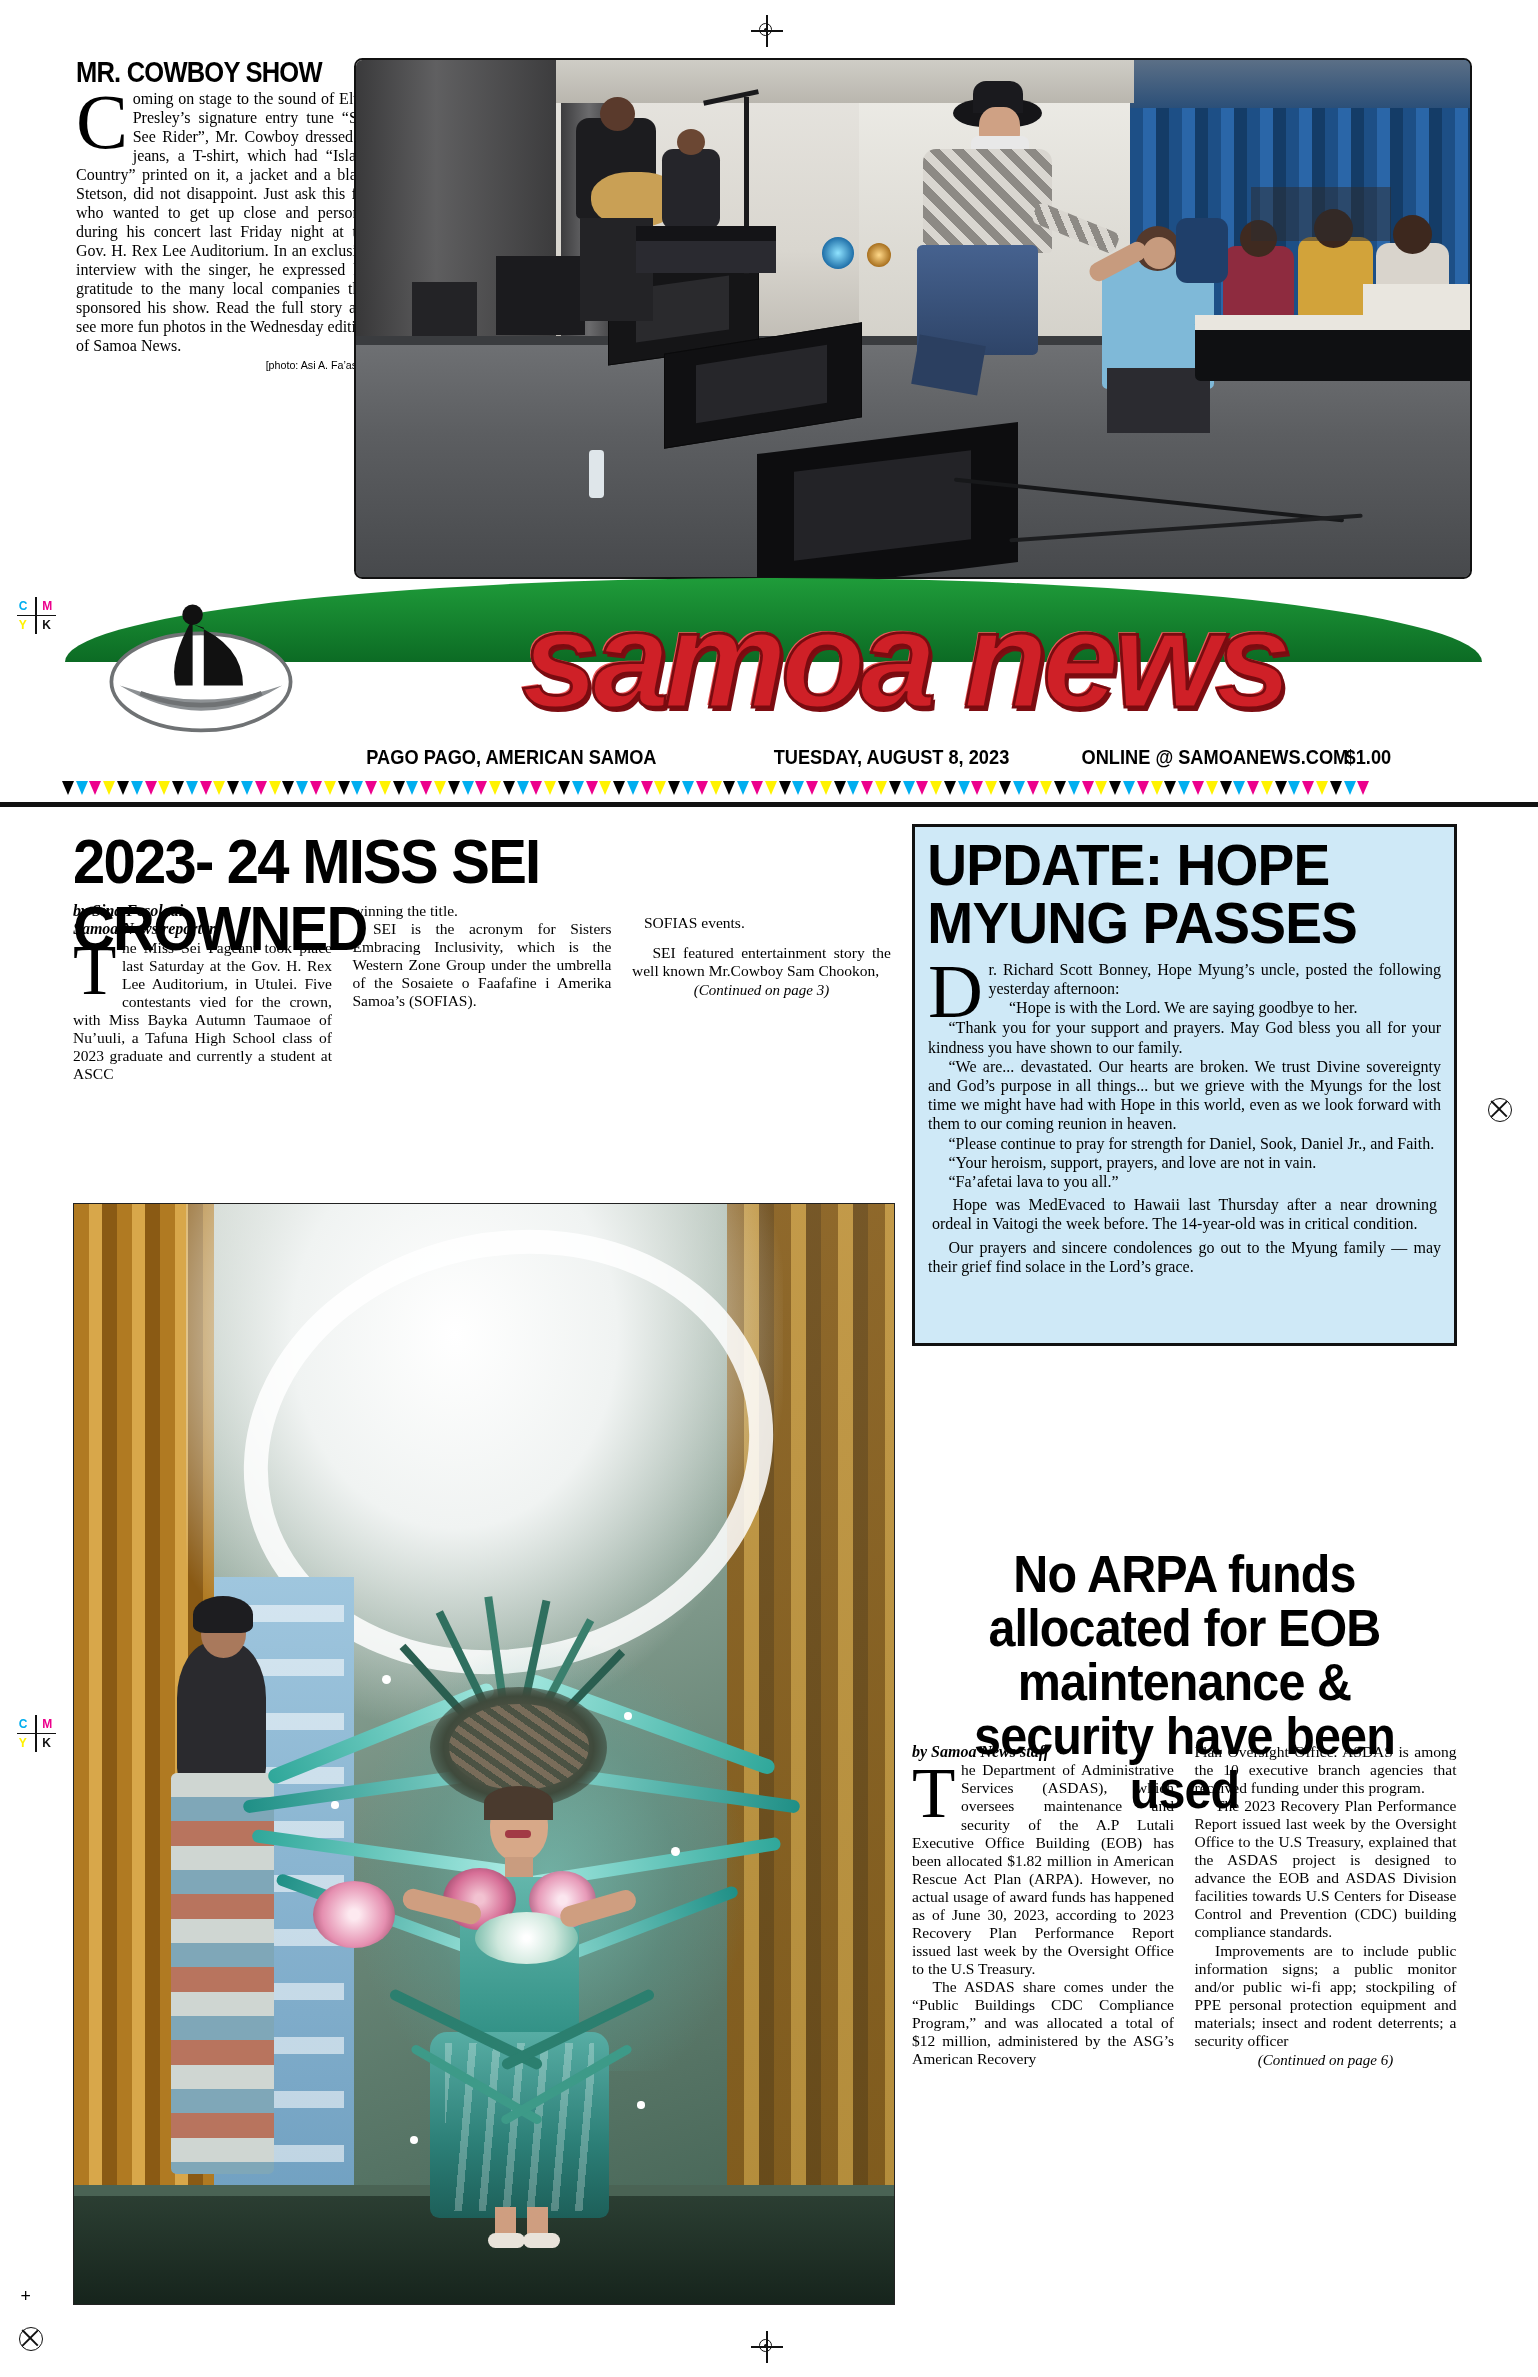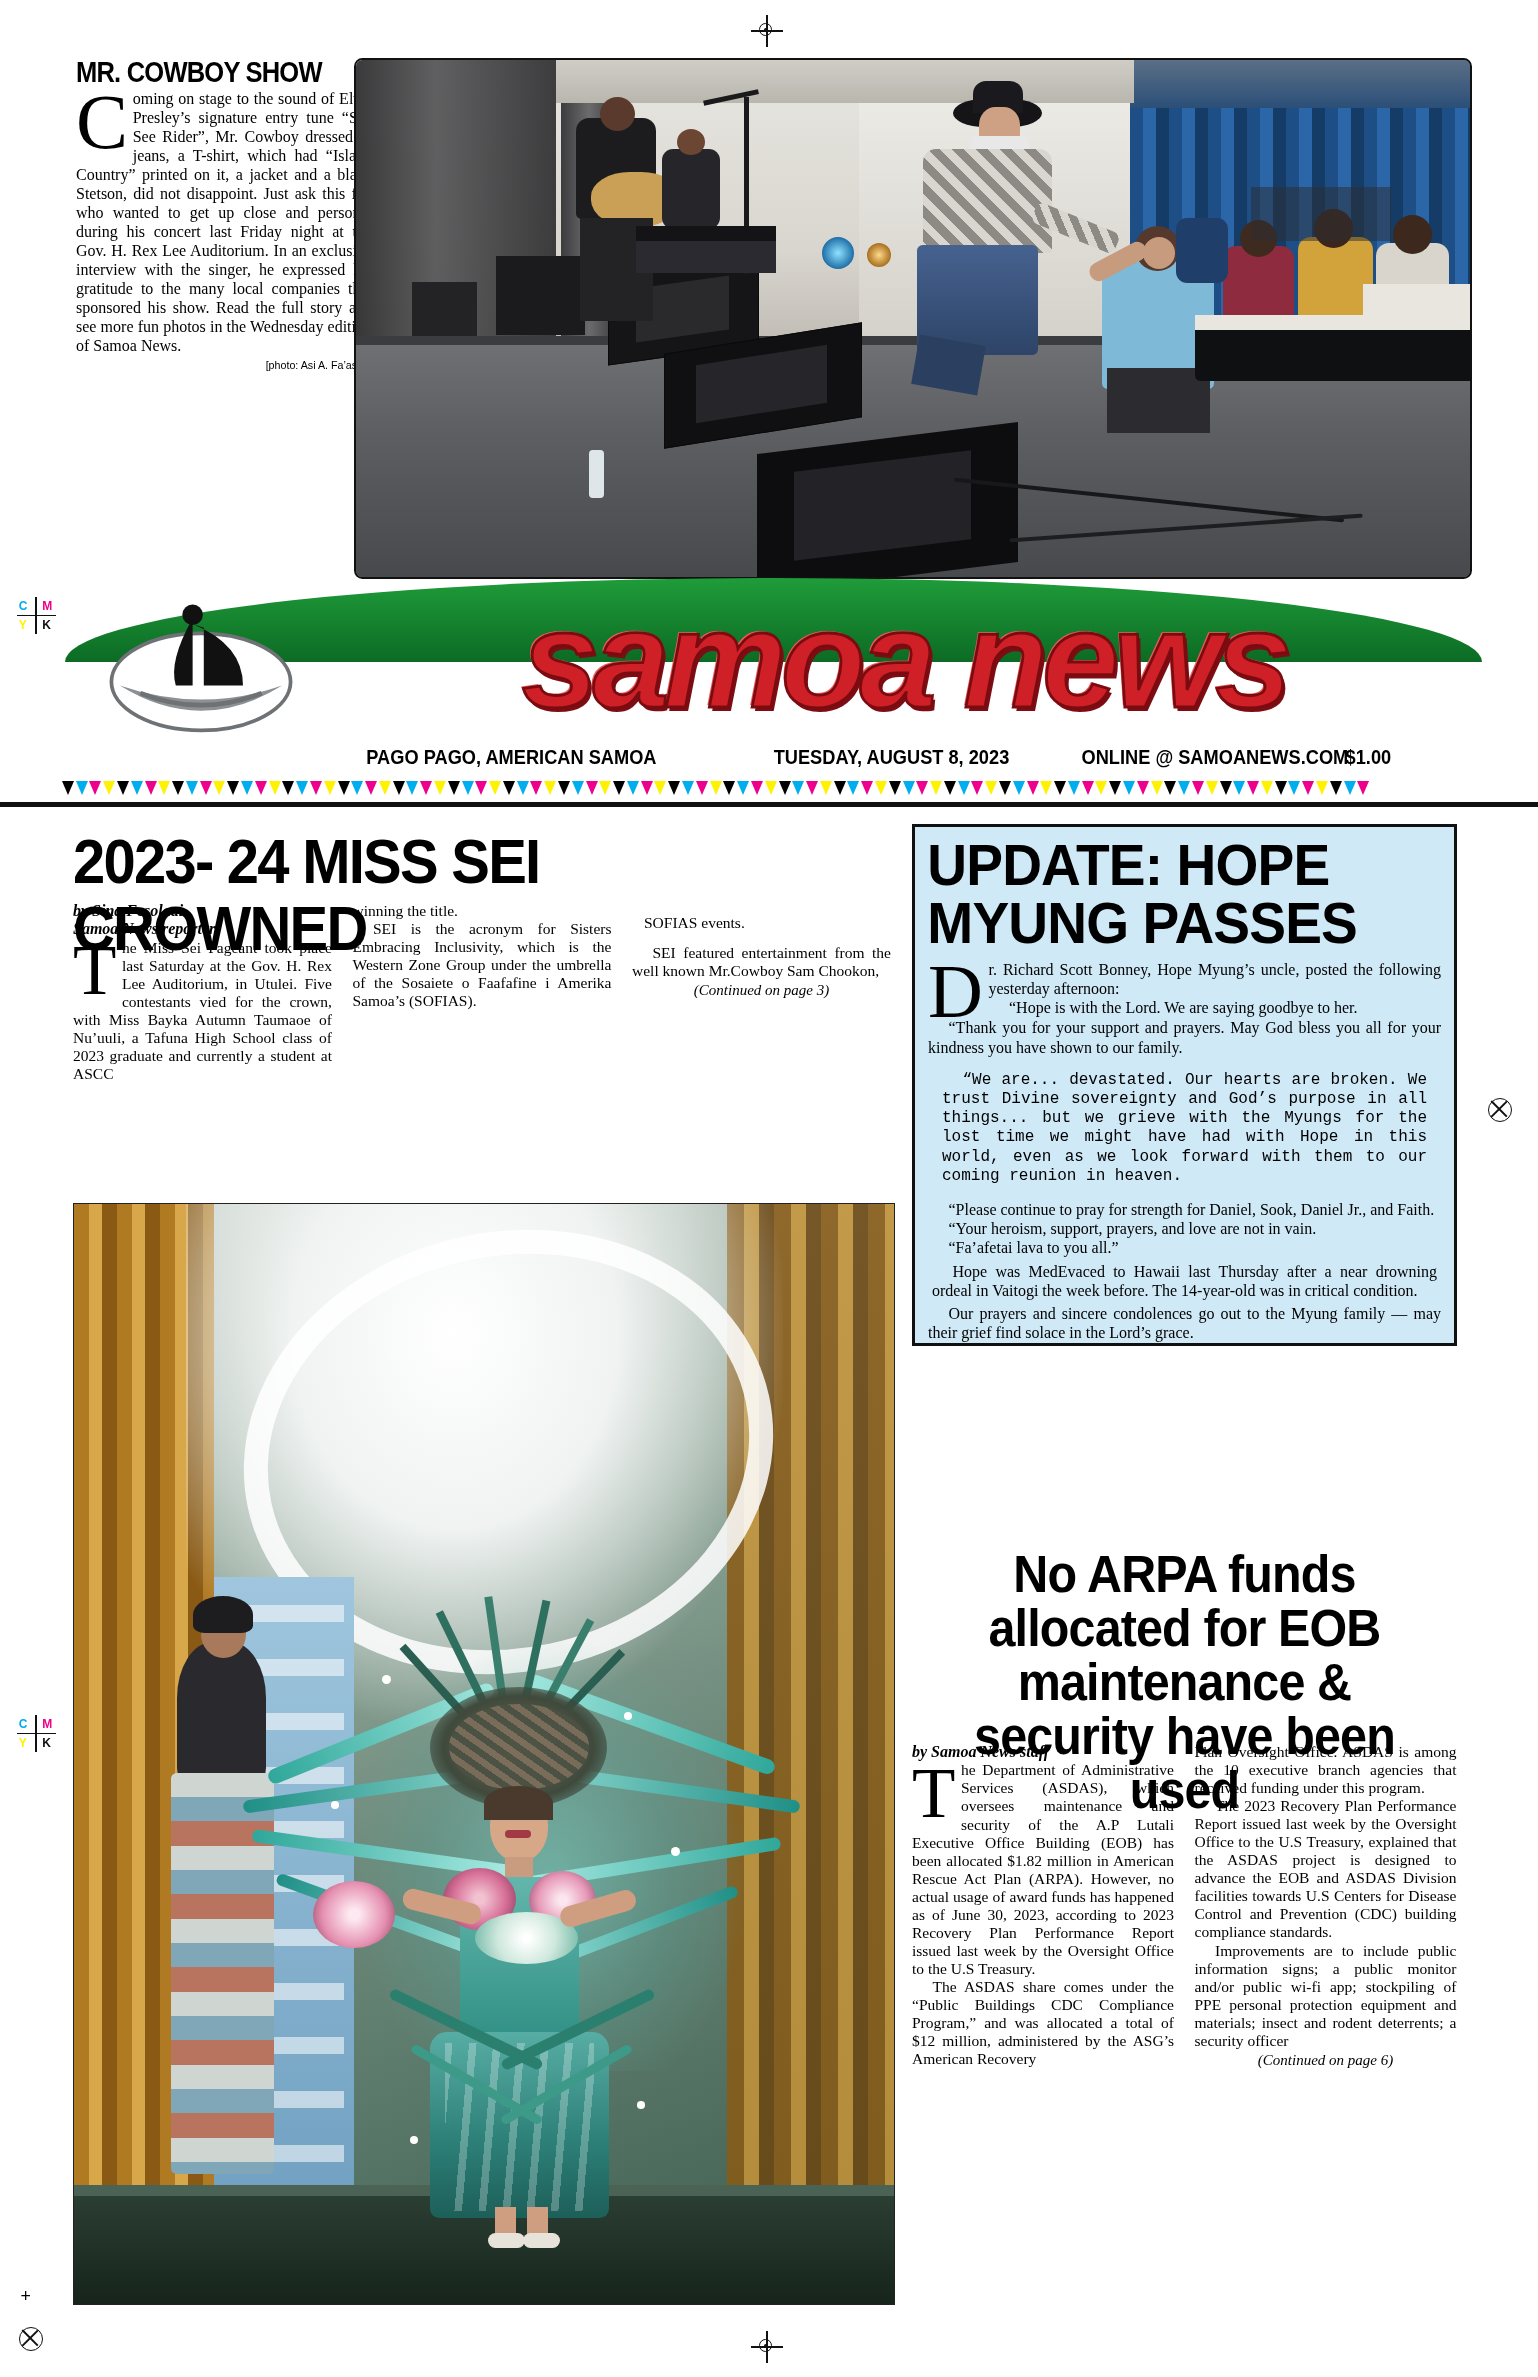--- a/index.html
+++ b/index.html
@@ -264,32 +264,32 @@
       <div>
         <span class="dropcap-t">T</span><span>he Miss Sei Pageant took place last Saturday at the Gov. H. Rex Lee Auditorium, in Utulei. Five contestants vied for the crown, with Miss Bayka Autumn Taumaoe of Nu’uuli, a Tafuna High School class of 2023 graduate and currently a student at ASCC</span>
       </div>
     </div>
     <div class="sei-col">
       <p style="margin:0;text-indent:0;">winning the title.</p>
       <p style="margin:0;text-indent:20.5px;">SEI is the acronym for Sisters Embracing Inclusivity, which is the Western Zone Group under the umbrella of the Sosaiete o Faafafine i Amerika Samoa’s (SOFIAS).</p>
     </div>
     <div class="sei-col">
       <p style="margin:12px;text-indent:0;">SOFIAS events.</p>
-      <p style="margin:0;text-indent:20.5px;">SEI featured entertainment from the well known Mr.Cowboy Sam Chookon,</p>
+      <p style="margin:0;text-indent:20.5px;">SEI featured entertainment story the well known Mr.Cowboy Sam Chookon,</p>
       <div class="contd">(Continued on page 3)</div>
     </div>
   </div>
 
   <div class="bluebox">
     <div class="bluebox-head">UPDATE: HOPE MYUNG PASSES</div>
     <div class="bluebox-body">
       <p style="margin:0;"><span class="dropcap-d">D</span><span>r. Richard Scott Bonney, Hope Myung’s uncle, posted the following yesterday afternoon:</span></p>
       <p style="margin:0;text-indent:20.5px;">“Hope is with the Lord. We are saying goodbye to her.</p>
       <p style="margin:0;text-indent:20.5px;clear:both;">“Thank you for your support and prayers. May God bless you all for your kindness you have shown to our family.</p>
-      <p style="margin:14px;text-indent:20.5px;font-family:Liberation Mono, monospace;">“We are... devastated. Our hearts are broken. We trust Divine sovereignty and God’s purpose in all things... but we grieve with the Myungs for the lost time we might have had with Hope in this world, even as we look forward with them to our coming reunion in heaven.</p>
+      <p style="margin:0;text-indent:20.5px;">“We are... devastated. Our hearts are broken. We trust Divine sovereignty and God’s purpose in all things... but we grieve with the Myungs for the lost time we might have had with Hope in this world, even as we look forward with them to our coming reunion in heaven.</p>
       <p style="margin:0;text-indent:20.5px;">“Please continue to pray for strength for Daniel, Sook, Daniel Jr., and Faith.</p>
       <p style="margin:0;text-indent:20.5px;">“Your heroism, support, prayers, and love are not in vain.</p>
       <p style="margin:0;text-indent:20.5px;">“Fa’afetai lava to you all.”</p>
       <p style="margin:4px;text-indent:20.5px;">Hope was MedEvaced to Hawaii last Thursday after a near drowning ordeal in Vaitogi the week before. The 14-year-old was in critical condition.</p>
       <p style="margin:0;text-indent:20.5px;">Our prayers and sincere condolences go out to the Myung family — may their grief find solace in the Lord’s grace.</p>
     </div>
   </div>
 
   <div class="headline-arpa">No ARPA funds allocated for EOB maintenance &amp; security have been used</div>
   <div class="arpa-cols">

